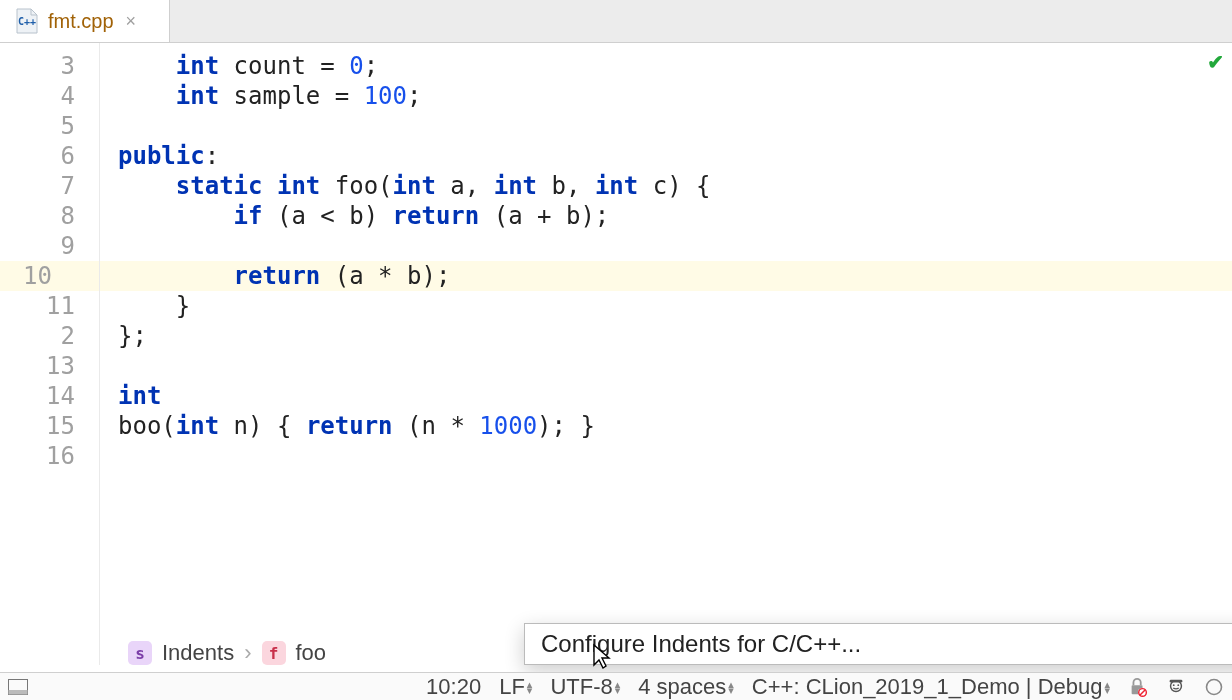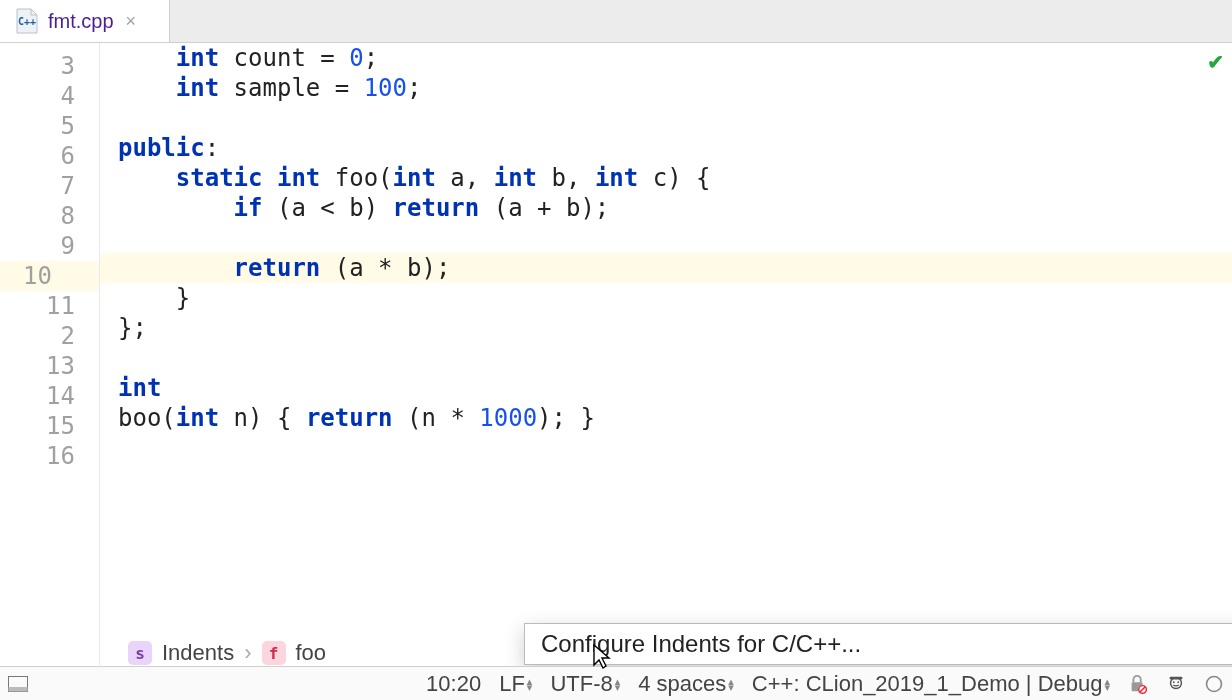--- a/index.html
+++ b/index.html
@@ -34,21 +34,21 @@
   .filetype-icon {
     width: 26px; height: 26px;
     display: flex; align-items: center; justify-content: center;
     font-family: monospace;
     font-size: 10px; font-weight: 600;
     color: #1f5faa;
     position: relative;
   }
   .filetype-icon svg { position: absolute; inset:0; }
   .filetype-icon span { position: relative; z-index: 1; }
-  .tab-name { font-size: 20px; color: #4c1d95; }
+  .tab-name { font-size: 20px; color: #a16207; }
   .close-x { color: #a0a0a0; font-size: 18px; margin-left: 4px; }
 
   
   .editor {
     display: flex;
     height: 622px;
     font-family: "SF Mono","Menlo","Consolas",monospace;
     font-size: 24px;
     line-height: 30px;
   }
@@ -59,20 +59,21 @@
     text-align: right;
     padding-right: 24px;
     padding-top: 8px;
     border-right: 1px solid #eaeaea;
     position: relative;
   }
   .gutter div { height: 30px; }
 
   .code {
     flex: 1;
+    padding-top: 8px;
     padding-left: 18px;
     position: relative;
     white-space: pre;
   }
   .code .line { height: 30px; }
   .code .hl { background: #fffbe6; margin-left:-18px; padding-left:18px; margin-right:-18px; padding-right:18px;}
   .gutter .hl-g { background: #fffbe6; margin-right:-24px; padding-right:24px;text-align:center; }
 
   .kw { color: #0033b3; font-weight: 600; }
   .num { color: #1750eb; }
@@ -128,21 +129,21 @@
   }
   .popup-item.selected {
     background: #2a77f5;
     color: #fff;
   }
 
   
   .statusbar {
     position: absolute;
     bottom: 0; left: 0; right: 0;
-    height: 34px;
+    height: 28px;
     border-top: 1px solid #cfcfcf;
     background: #fafafa;
     display: flex;
     align-items: center;
     font-size: 22px;
     color: #444;
     padding: 0 8px;
     gap: 18px;
   }
   .statusbar .spacer { flex: 1; }

